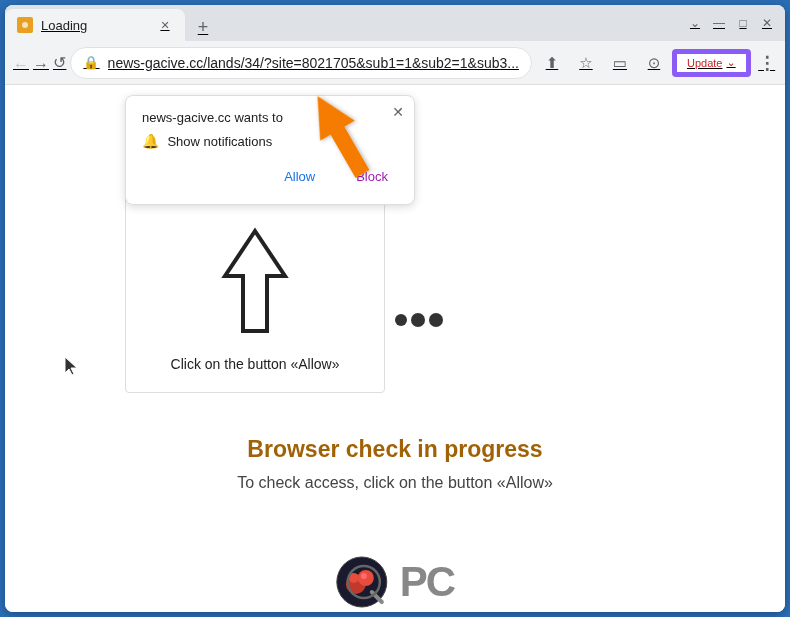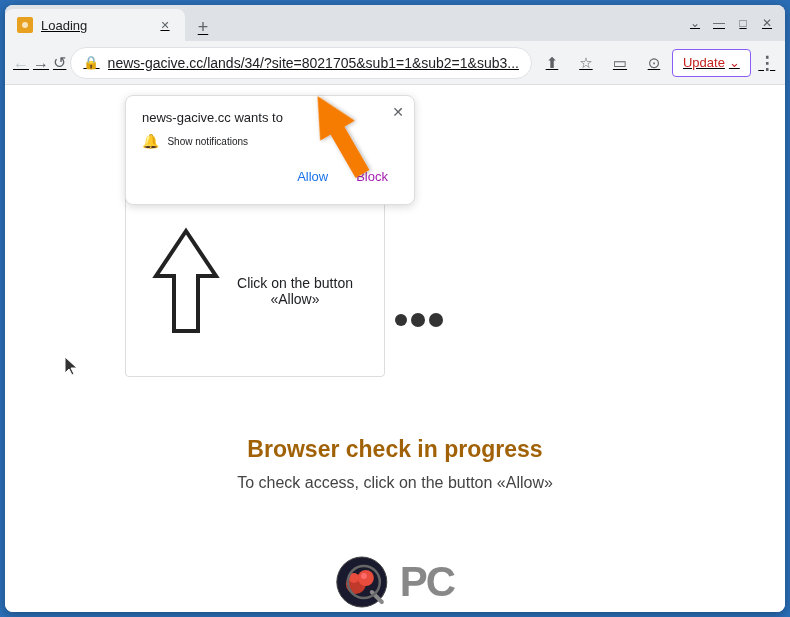--- a/index.html
+++ b/index.html
@@ -167,25 +167,25 @@
       display: flex;
       align-items: center;
       justify-content: center;
       border-radius: 50%;
       cursor: pointer;
       color: #5f6368;
       font-size: 15px;
     }
     .update-btn {
       background: #fff;
-      border: 1px solid #8b5cf6;
+      border: 5px solid #8b5cf6;
       color: #c5221f;
       border-radius: 4px;
       padding: 4px 10px;
-      font-size: 13px;
+      font-size: 11px;
       font-weight: 500;
       cursor: pointer;
       display: flex;
       align-items: center;
       gap: 4px;
       height: 28px;
     }
     .menu-dots {
       width: 28px;
       height: 28px;
@@ -239,27 +239,27 @@
       display: flex;
       align-items: center;
       gap: 8px;
       margin-bottom: 14px;
     }
     .bell-icon {
       font-size: 14px;
       color: #5f6368;
     }
     .popup-notification-label {
-      font-size: 10px;
+      font-size: 13px;
       color: #202124;
     }
     .popup-actions {
       display: flex;
       justify-content: flex-end;
-      gap: 8px;
+      gap: 21px;
     }
     .popup-btn {
       background: none;
       border: none;
       font-size: 13px;
       cursor: pointer;
       padding: 6px 10px;
       border-radius: 4px;
       font-weight: 500;
     }
@@ -275,21 +275,21 @@
     
     .main-content {
       position: absolute;
       top: 110px;
       left: 120px;
       width: 260px;
       background: #fff;
       border: 1px solid #ddd;
       border-radius: 4px;
       display: flex;
-      flex-direction: row;
+      flex-direction: column;
       align-items: center;
       padding: 30px 20px 20px;
     }
     .up-arrow-svg {
       margin-bottom: 16px;
     }
     .click-text {
       font-size: 14px;
       color: #202124;
       text-align: center;

